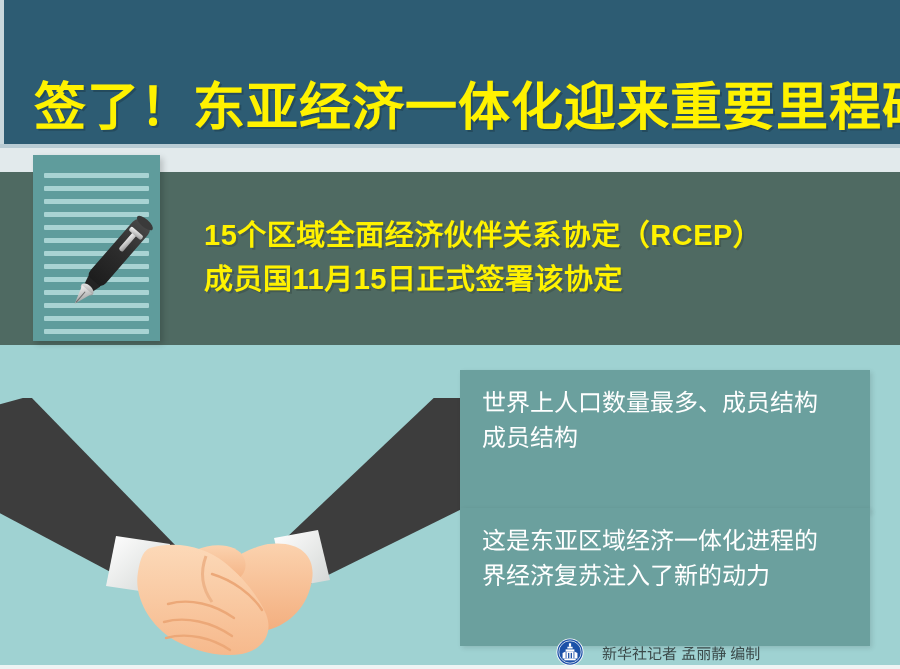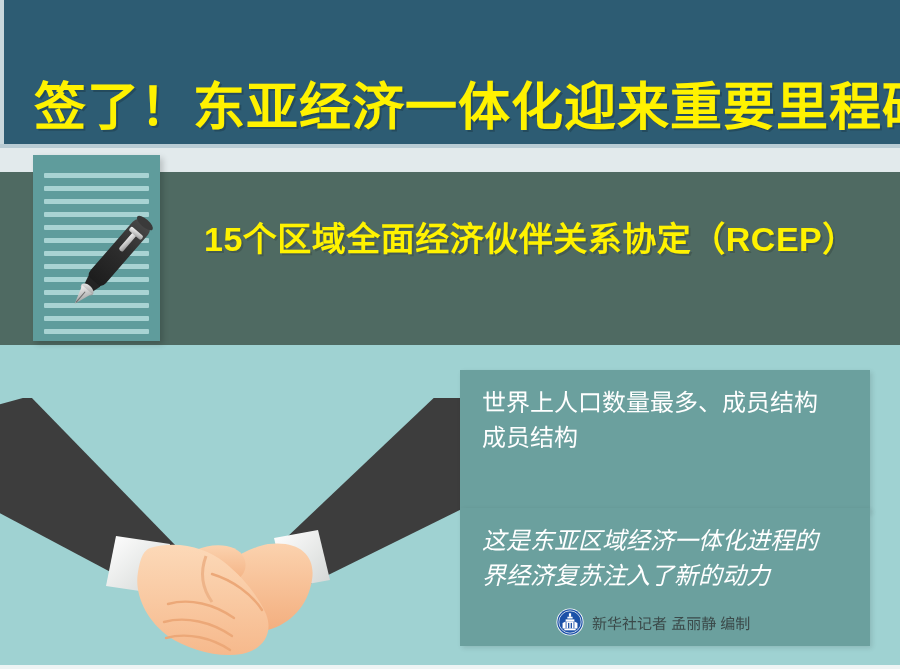--- a/index.html
+++ b/index.html
@@ -50,47 +50,47 @@
     background:#a8d3d3;border-radius:1px;
   }
   #pen{
     position:absolute;left:62px;top:204px;width:122px;height:122px;
   }
 
   
   #subtitle{
     position:absolute;left:204px;top:214px;width:680px;
     color:#fff200;
-    font-size:34px;font-weight:bold;line-height:1.5;
+    font-size:29px;font-weight:bold;line-height:1.5;
     letter-spacing:.5px;
     text-shadow:2px 2px 0 rgba(0,0,0,.15);
   }
   #subtitle .sline{display:block;white-space:nowrap;}
 
   
   #handshake{position:absolute;left:0;top:398px;width:470px;height:271px;}
 
   
   .callout{
     position:absolute;left:460px;width:410px;
     background:#6ba09e;
     color:#ffffff;
     font-size:24px;line-height:1.45;
     padding:16px 18px 16px 22px;
     box-sizing:border-box;
     box-shadow:2px 2px 5px rgba(0,0,0,.12);
   }
   #callout-1{top:370px;height:142px;}
-  #callout-2{top:508px;height:138px;font-style:italic;}
+  #callout-2{top:508px;height:138px;}
   .callout .cline{display:block;white-space:nowrap;}
 
   
   #footer{
-    position:absolute;left:556px;top:608px;height:28px;
-    display:flex;align-items:center;gap:8px;
+    position:absolute;left:556px;top:638px;height:28px;
+    display:flex;align-items:center;gap:18px;
   }
   #xinhua-logo{width:28px;height:28px;flex:0 0 28px;}
   #footer-text{
     color:#3b4a4a;font-size:15px;white-space:nowrap;
   }
 </style>
 </head>
 <body>
 
 <div id="poster">
@@ -152,20 +152,21 @@
 
       <rect x="47" y="28" width="5" height="24" rx="2.2" fill="url(#clipGrad)"></rect>
       <rect x="42" y="26" width="16" height="5" rx="2" fill="url(#clipGrad)"></rect>
 
       <ellipse cx="50" cy="15" rx="10" ry="4" fill="#3a3a3a"></ellipse>
     </g>
   </svg>
 
   <div id="subtitle">
     <span class="sline">15个区域全面经济伙伴关系协定（RCEP）</span>
+    <span class="sline">成员国11月15日正式签署该协定</span>
   </div>
 
   <svg id="handshake" viewBox="0 0 470 271">
     <defs>
       <linearGradient id="skinL" x1="0" y1="0" x2="0" y2="1">
         <stop offset="0%" stop-color="#fcd9b8"></stop>
         <stop offset="100%" stop-color="#f6b98c"></stop>
       </linearGradient>
       <linearGradient id="skinR" x1="0" y1="0" x2="0" y2="1">
         <stop offset="0%" stop-color="#fbd2ae"></stop>

